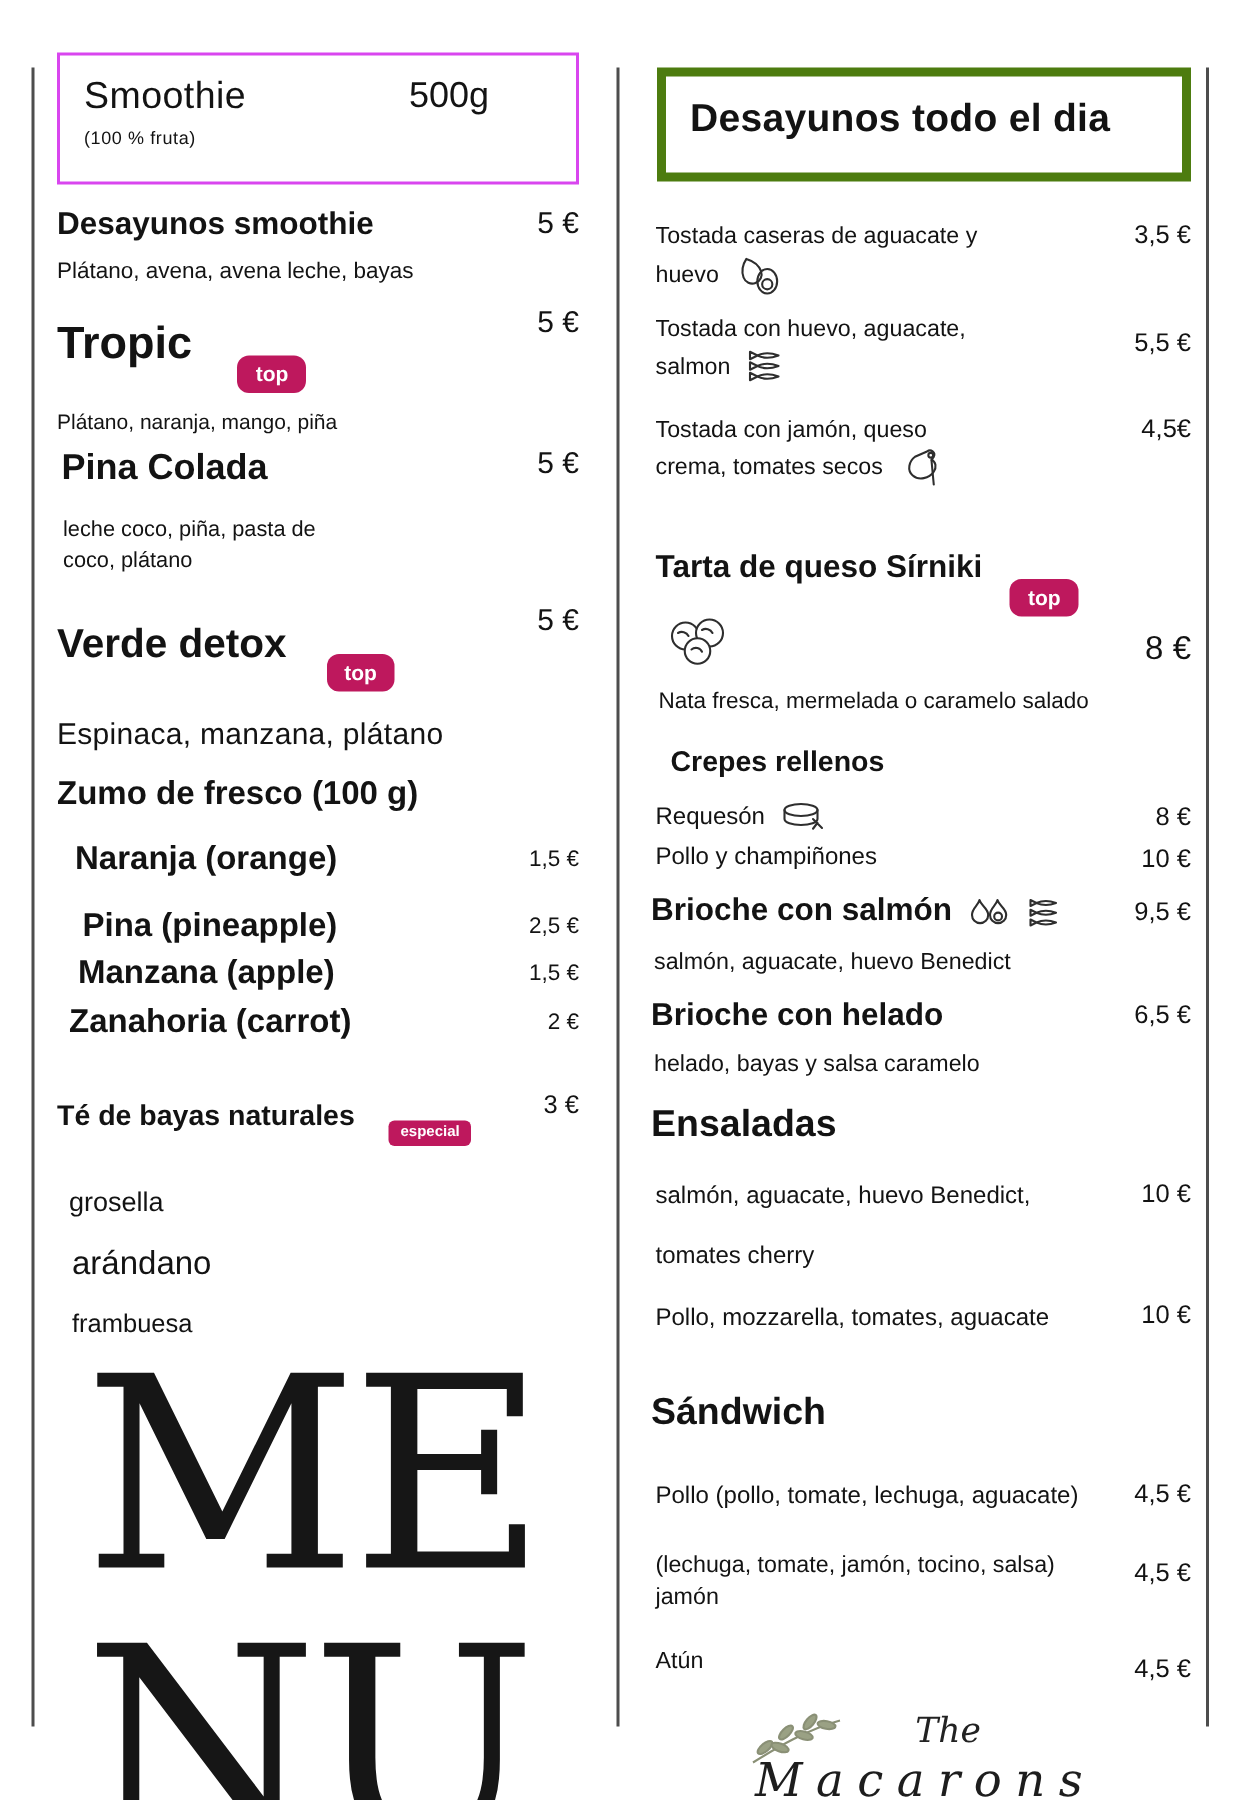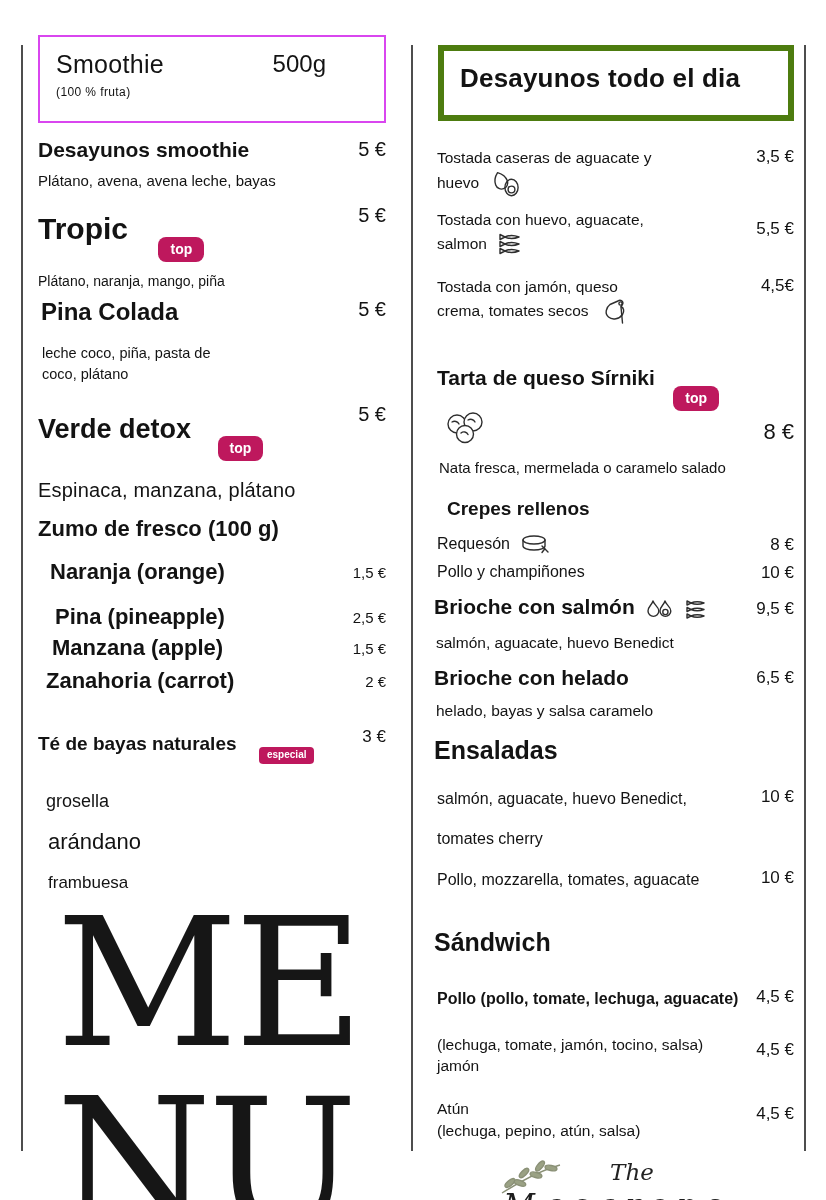--- a/index.html
+++ b/index.html
@@ -99,21 +99,21 @@
 
   .ens-h { margin-top:16px; padding-left:12px; font-size:25px; font-weight:700; }
   .ens1 { margin-top:22px; }
   .ens1 .r-lines { font-size:16px; }
   .ens-line2 { margin-top:20px; font-size:16px; padding-left:15px; }
   .ens2 { margin-top:20px; }
   .ens2 .r-lines { font-size:16px; }
 
   .sand-h { margin-top:36px; padding-left:12px; font-size:25px; font-weight:700; }
   .s1 { margin-top:30px; }
-  .s1 .r-lines { font-size:16px;font-weight:bold; }
+  .s1 .r-lines { font-size:16px; }
   .s2 { margin-top:24px; }
   .s2 .r-lines, .s3 .r-lines { font-size:15.5px; line-height:1.4; }
   .s3 { margin-top:21px; }
 
   .logo { margin-top:18px; text-align:center; position:relative; width:310px; margin-left:40px; }
   .logo-branch { position:absolute; left:32px; top:-6px; }
   .logo-the { font-family:"DejaVu Serif","Liberation Serif",serif; font-style:italic;
               font-size:23px; color:#222; padding-left:30px; }
   .logo-name { font-family:"DejaVu Serif","Liberation Serif",serif; font-style:italic;
                font-size:31px; letter-spacing:9px; color:#1d1d1d; margin-top:2px; }
@@ -349,21 +349,20 @@
       <div class="r-lines">
         <div>(lechuga, tomate, jamón, tocino, salsa)</div>
         <div>jamón</div>
       </div>
       <span class="price-md" style="margin-top:6px">4,5 €</span>
     </div>
 
     <div class="r-row s3">
       <div class="r-lines">
         <div>Atún</div>
-        <div>(lechuga, pepino, atún, salsa)</div>
       </div>
       <span class="price-md" style="margin-top:6px">4,5 €</span>
     </div>
 
     <div class="logo">
       <svg class="logo-branch" width="70" height="42" viewBox="0 0 70 42">
         <g stroke="#8a9076" stroke-width="1.4" fill="#9aa184">
           <path d="M8 40 C24 30 44 18 66 12" fill="none"></path>
           <ellipse cx="16" cy="30" rx="6" ry="2.6" transform="rotate(-40 16 30)"></ellipse>
           <ellipse cx="26" cy="30" rx="6" ry="2.6" transform="rotate(20 26 30)"></ellipse>

